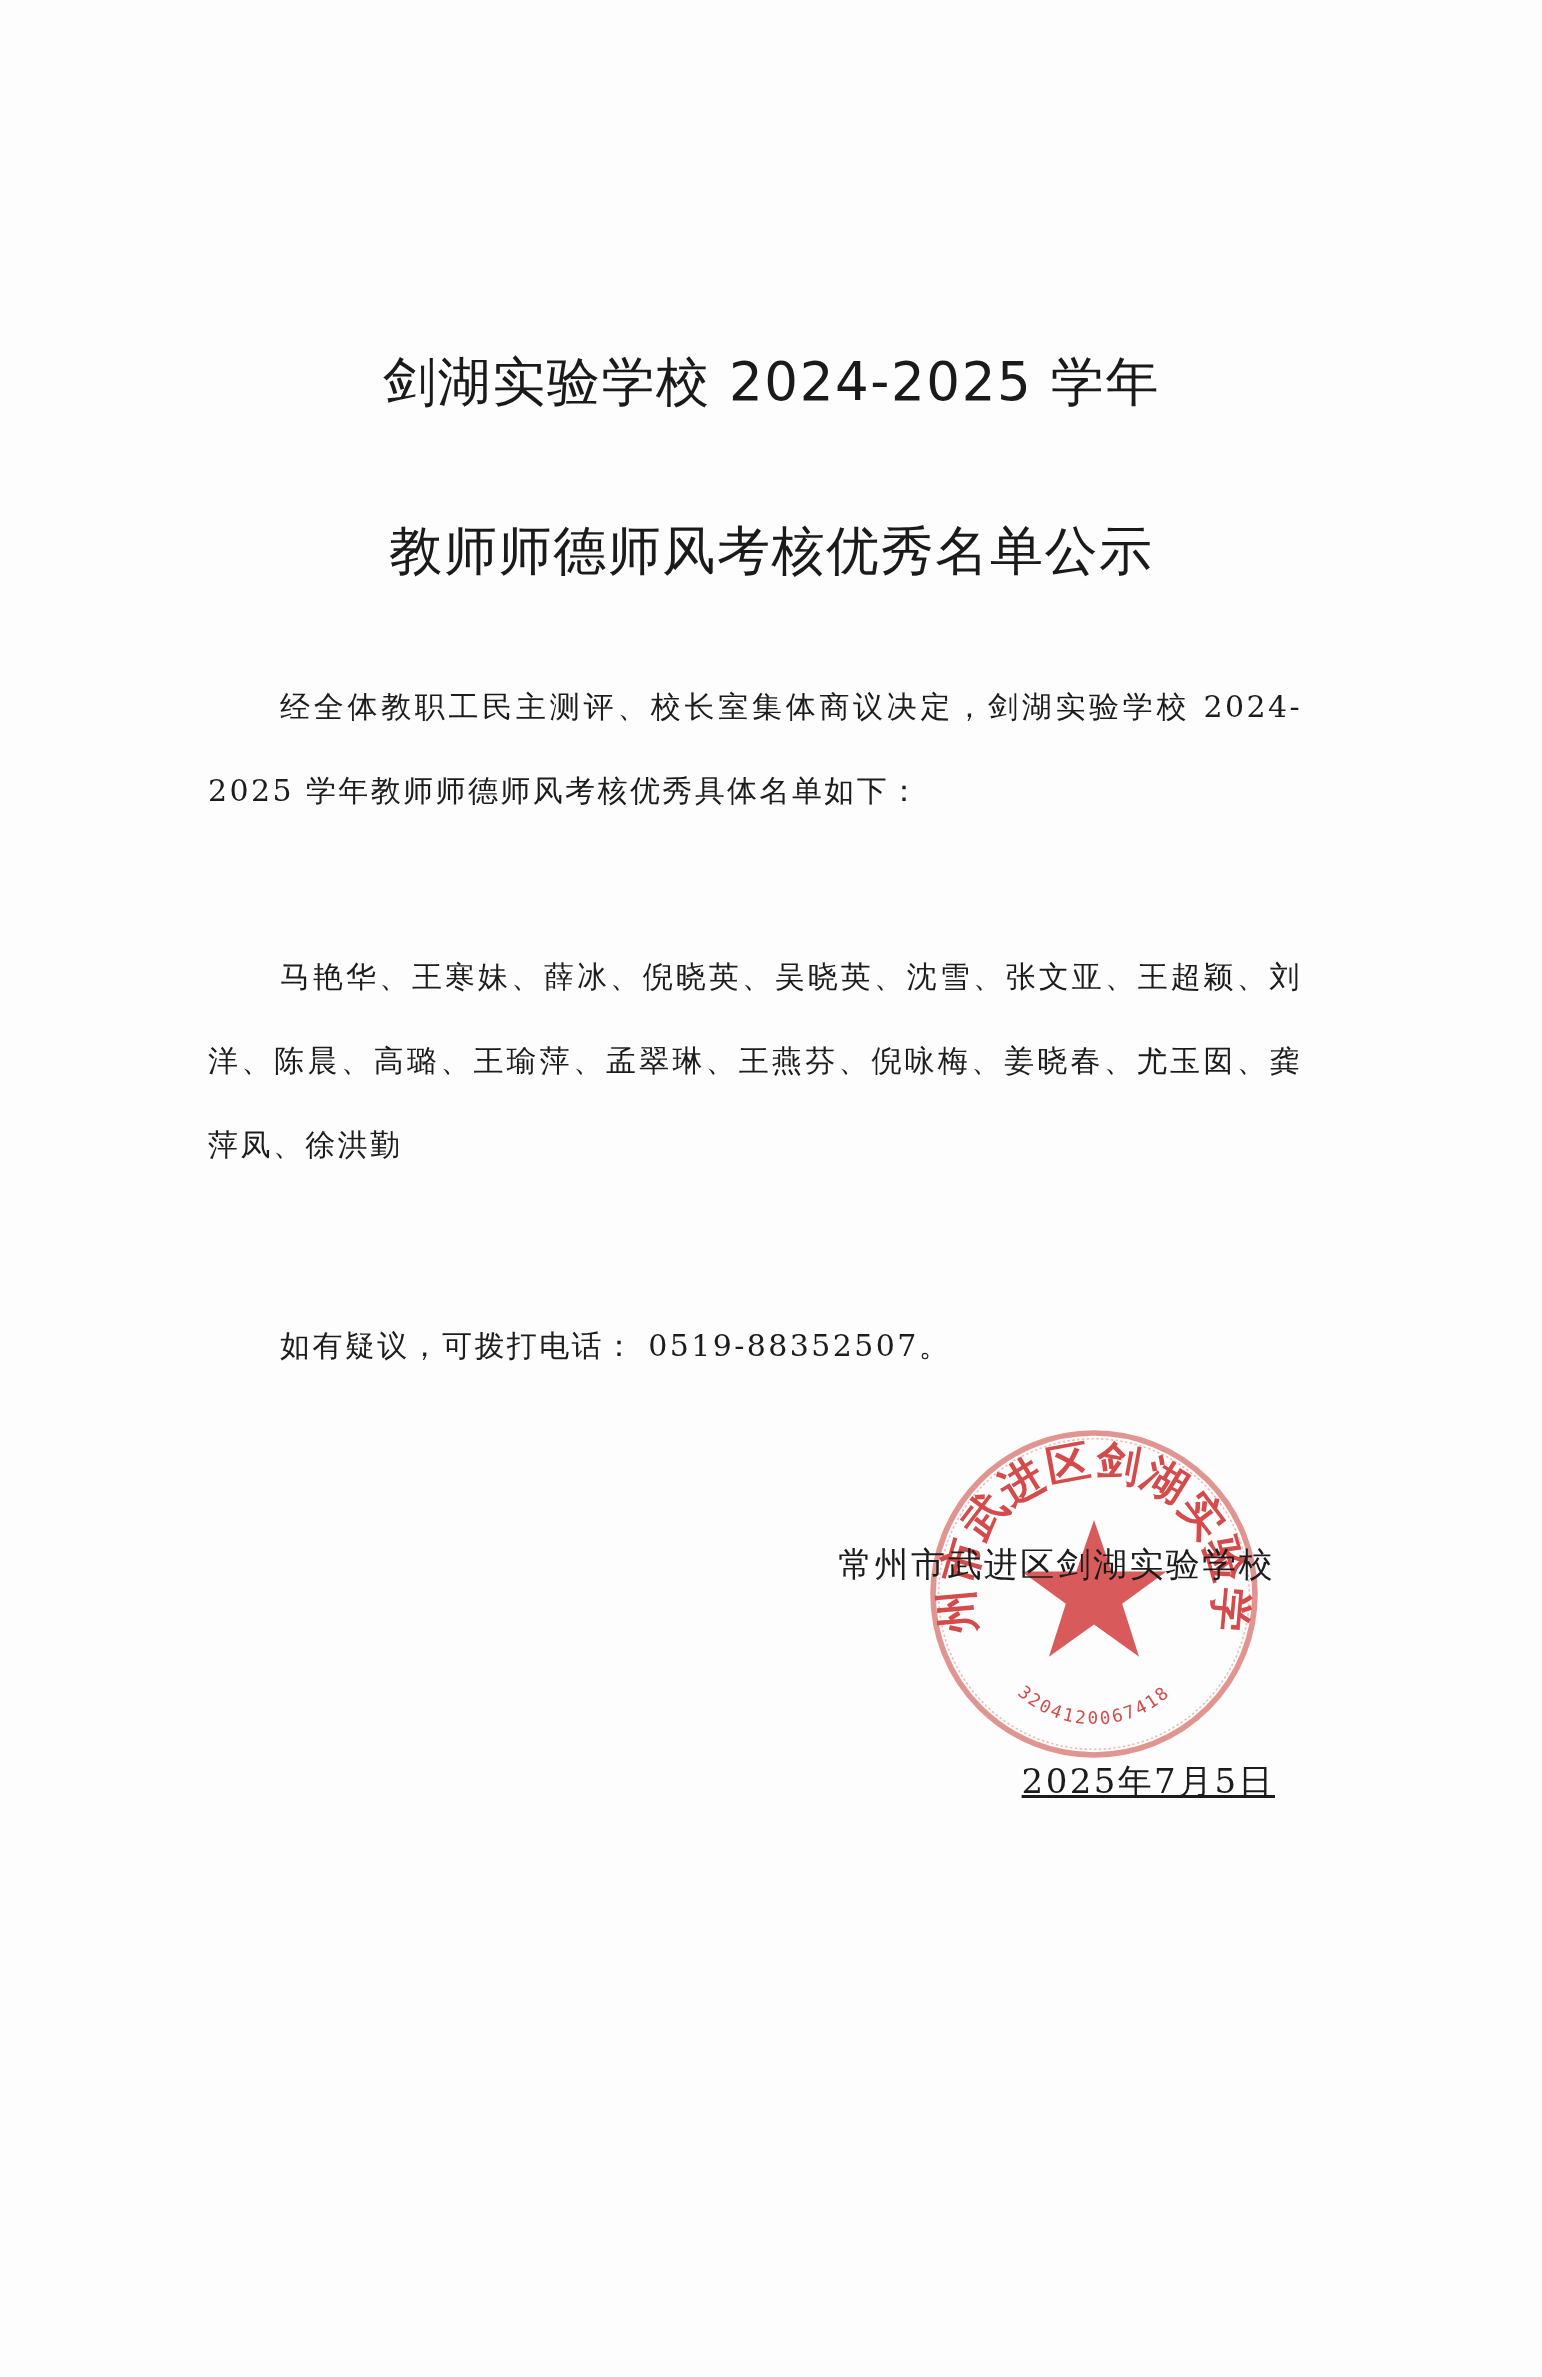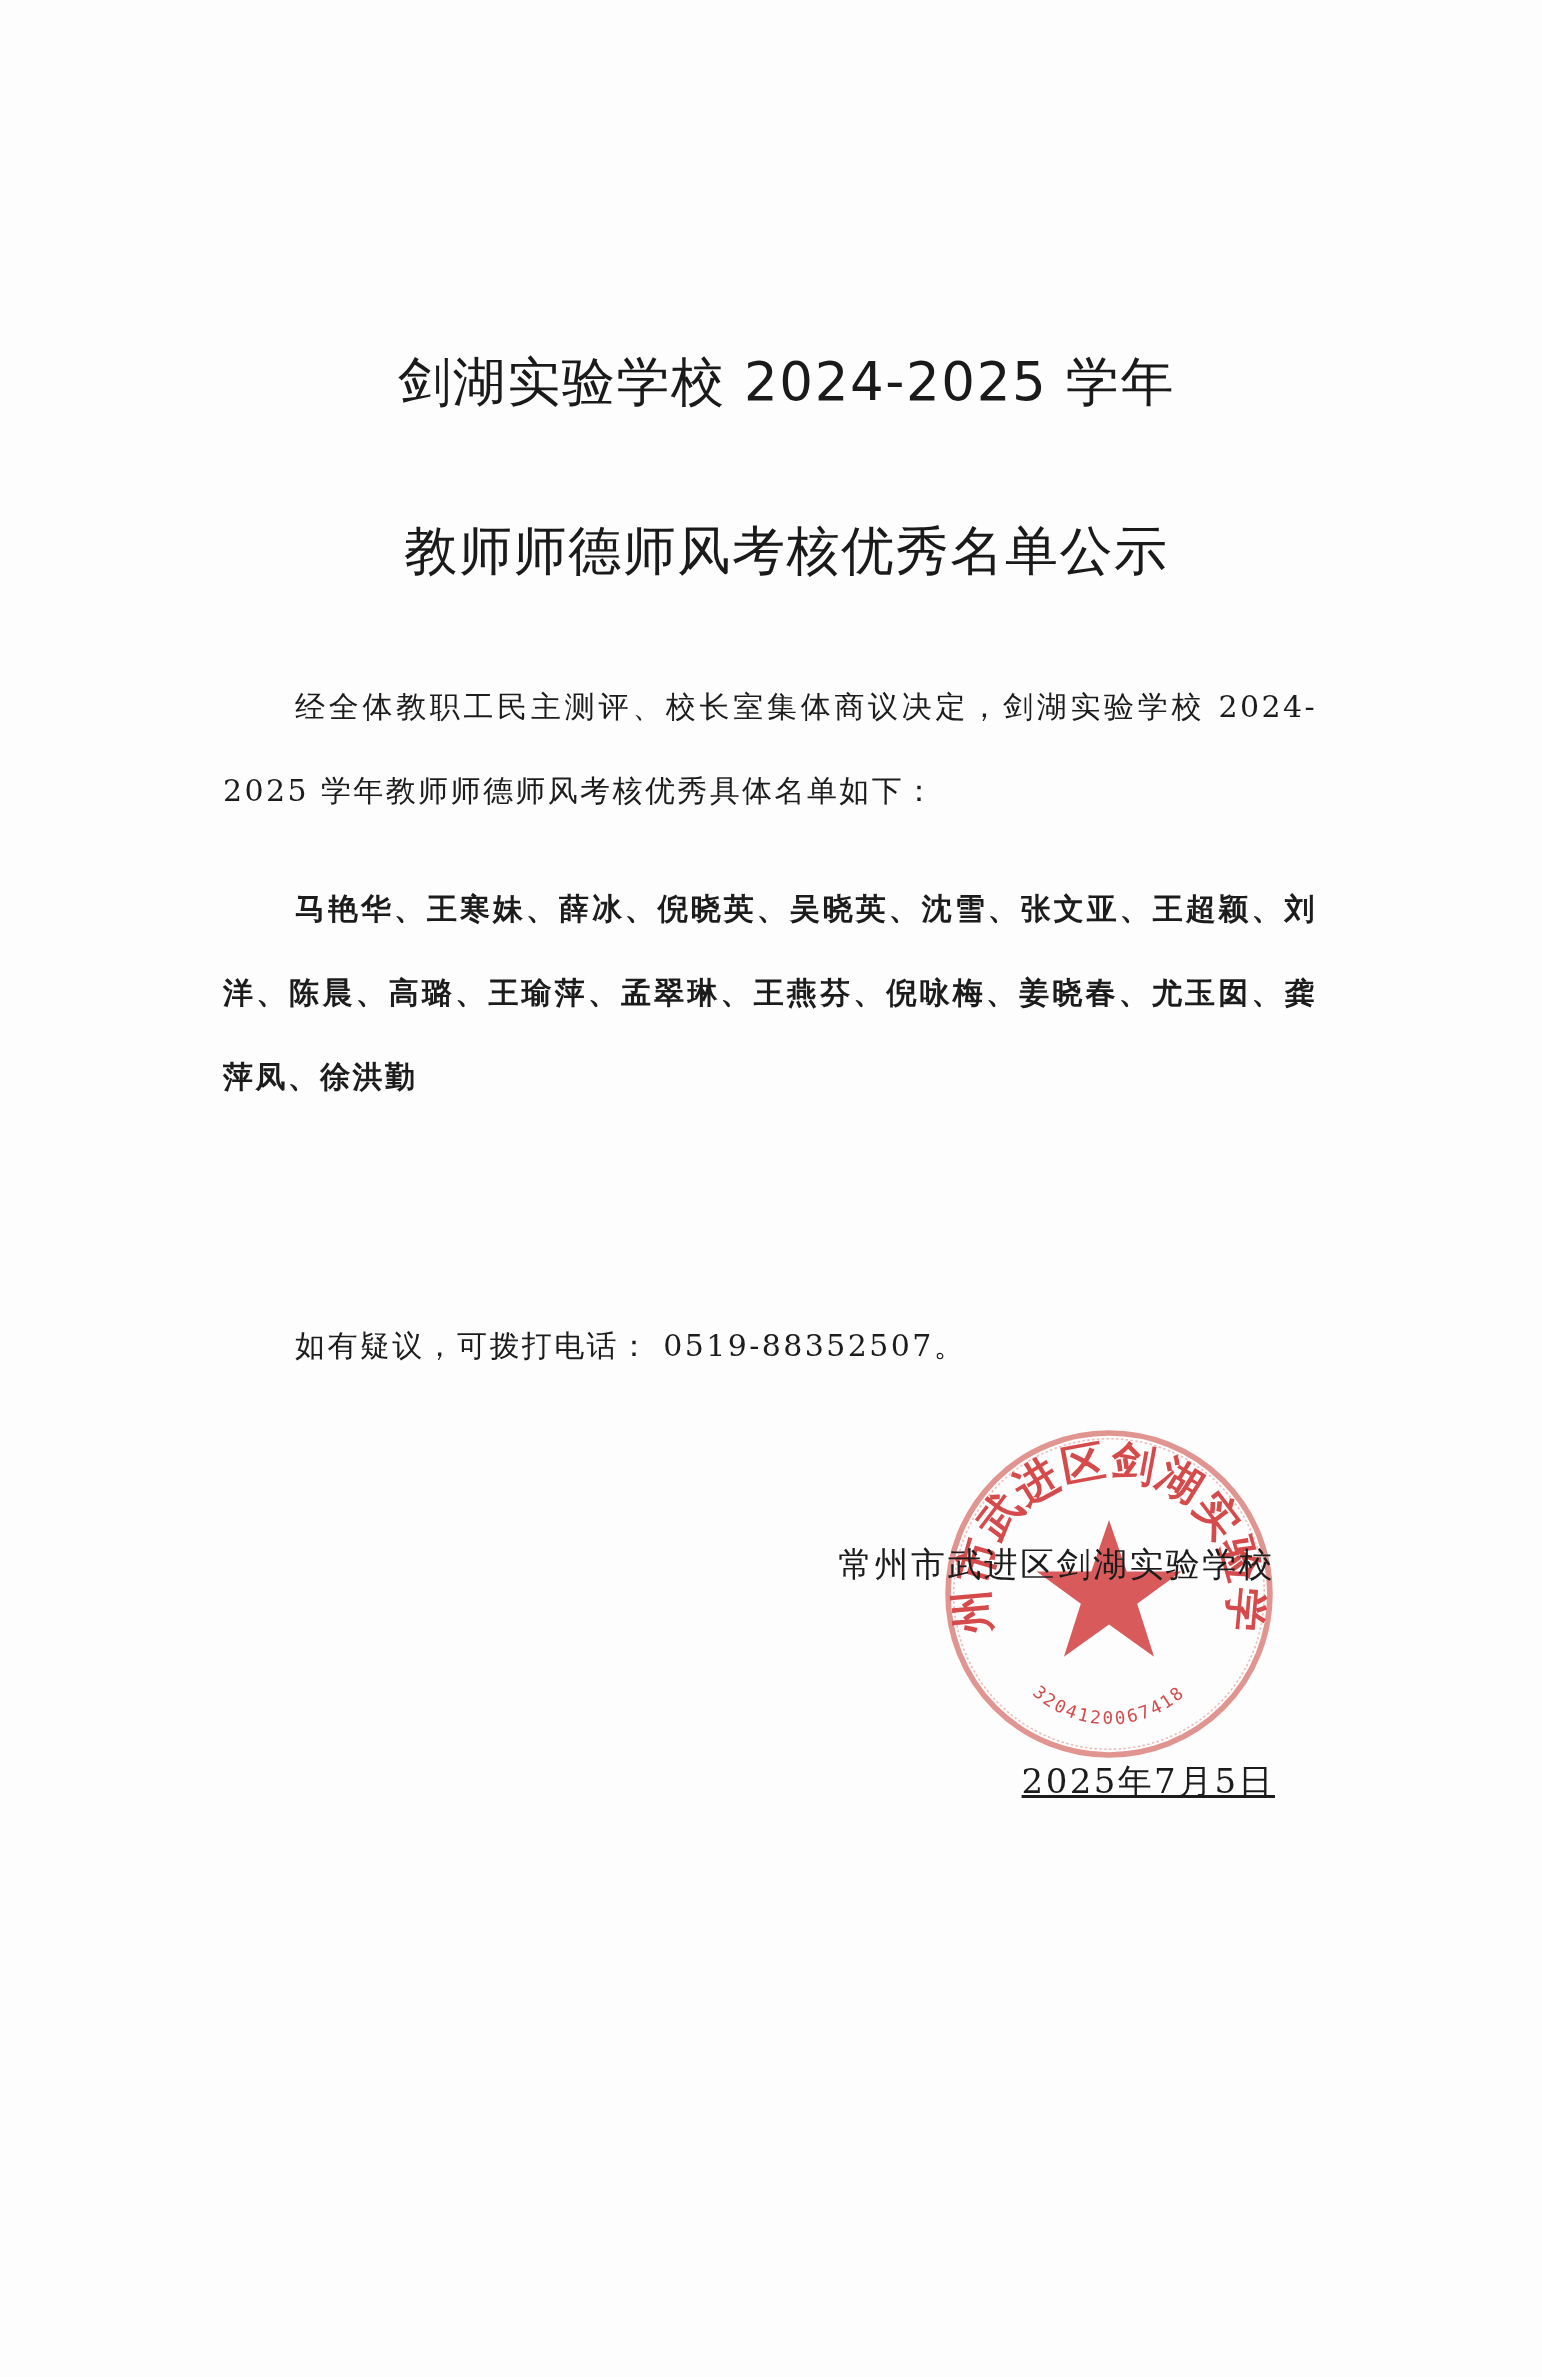--- a/index.html
+++ b/index.html
@@ -12,21 +12,20 @@
       height: 2377px;
       position: relative;
       overflow: hidden;
       font-family: "DejaVu Serif", "Liberation Serif", serif;
       color: #1c1c1c;
     }
     .page {
       position: absolute;
       inset: 0;
       background: #fdfdfd;
-      margin-left: 15px;
     }
     
     .title {
       position: absolute;
       left: 0;
       width: 1543px;
       text-align: center;
       font-size: 53px;
       line-height: 64px;
       letter-spacing: 1.6px;
@@ -43,21 +42,21 @@
       left: 208px;
       width: 1094px;
       font-size: 30px;
       line-height: 84px;
       letter-spacing: 2.4px;
       color: #1c1c1c;
       text-align: justify;
     }
     .indent { text-indent: 72px; }
     .intro { top: 635px; }
-    .names { top: 837px; font-weight: bold; }
+    .names { top: 905px; }
     .contact { top: 1274px; left: 280px; width: 1013px; }
     .closing { top: 1363px; left: 280px; width: 483px; }
 
     
     .sig {
       position: absolute;
       right: 268px;
       text-align: right;
       font-size: 34px;
       line-height: 48px;

